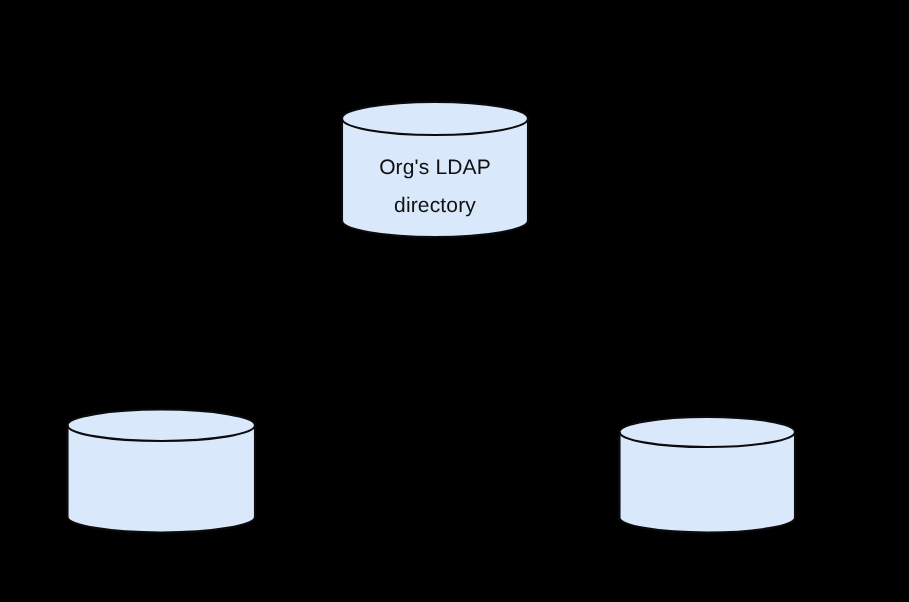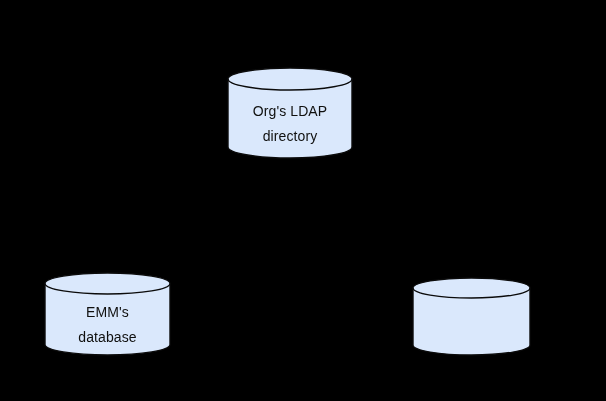--- a/index.html
+++ b/index.html
@@ -52,22 +52,20 @@
         <path d="M 0,11 A 62,11 0 0,0 124,11" fill="none" stroke="#0b0b0b" stroke-width="1.4"></path>
       </svg>
       <div class="db-label" style="top: 31px;">Org's LDAP
 directory</div>
     </div>
     <div class="db-node" style="left: 45px; top: 273px; width: 125px; height: 82px;">
       <svg width="125" height="82" viewBox="0 0 125 82">
         <path d="M 0,10.5 A 62.5,10.5 0 0,1 125,10.5 L 125,71.5 A 62.5,10.5 0 0,1 0,71.5 Z" fill="#dae8fc" stroke="#0b0b0b" stroke-width="1.4" stroke-linejoin="round"></path>
         <path d="M 0,10.5 A 62.5,10.5 0 0,0 125,10.5" fill="none" stroke="#0b0b0b" stroke-width="1.4"></path>
       </svg>
-      <div class="db-label" style="top: 26.5px;">EMM's
-database</div>
     </div>
     <div class="db-node" style="left: 413px; top: 278px; width: 117px; height: 77px;">
       <svg width="117" height="77" viewBox="0 0 117 77">
         <path d="M 0,10 A 58.5,10 0 0,1 117,10 L 117,67 A 58.5,10 0 0,1 0,67 Z" fill="#dae8fc" stroke="#0b0b0b" stroke-width="1.4" stroke-linejoin="round"></path>
         <path d="M 0,10 A 58.5,10 0 0,0 117,10" fill="none" stroke="#0b0b0b" stroke-width="1.4"></path>
       </svg>
     </div>
   </div>
 
 </body></html>

